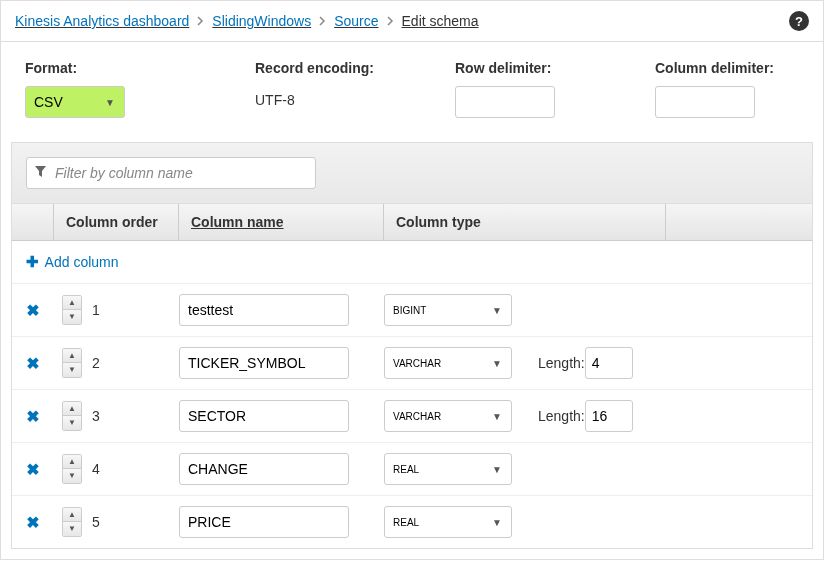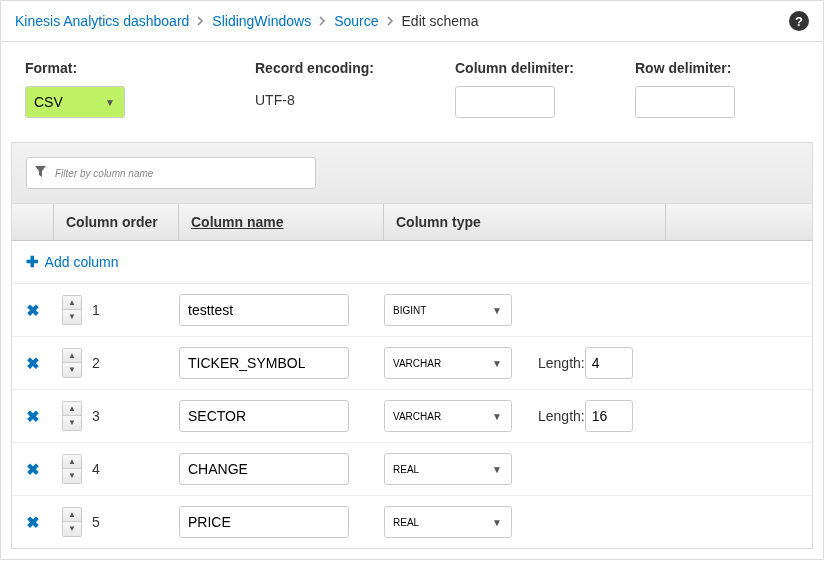--- a/index.html
+++ b/index.html
@@ -1,18 +1,18 @@
 <!DOCTYPE html>
 <html><head>
 <meta charset="utf-8">
 <style>
 * { box-sizing: border-box; margin: 0; padding: 0; }
 body { font-family: Arial, Helvetica, sans-serif; font-size: 14px; color: #333; background: #fff; width: 824px; }
 .container { border: 1px solid #ddd; padding: 0; }
-.breadcrumb { padding: 10px 14px; font-size: 14px; display: flex; align-items: center; gap: 8px; }
+.breadcrumb { padding: 10px 14px; font-size: 14px; display: flex; align-items: center; gap: 8px; text-decoration: underline; }
 .breadcrumb a { color: #0073bb; text-decoration: none; }
 .breadcrumb .sep { color: #888; }
 .breadcrumb .current { color: #333; }
 .help-icon { margin-left: auto; width: 20px; height: 20px; background: #333; border-radius: 50%; color: #fff; font-weight: bold; display: flex; align-items: center; justify-content: center; font-size: 13px; cursor: pointer; }
 hr.top { border: none; border-top: 1px solid #ddd; margin: 0; }
 .config-row { display: flex; padding: 18px 24px 24px 24px; gap: 20px; }
 .config-col { flex: 0 0 auto; }
 .config-col label { font-weight: bold; display: block; margin-bottom: 10px; }
 .config-col.format { width: 210px; }
 .config-col.encoding { width: 180px; }
@@ -20,21 +20,21 @@
 .config-col.coldelim { width: 160px; }
 .select-wrap { position: relative; display: inline-block; }
 select.format-select { width: 100px; height: 32px; padding: 4px 8px; border: 1px solid #ccc; border-radius: 3px; background: #bef264; font-size: 14px; appearance: none; }
 .select-caret { position: absolute; right: 10px; top: 50%; transform: translateY(-50%); pointer-events: none; font-size: 10px; color: #555; }
 .text-input { width: 100px; height: 32px; padding: 4px 8px; border: 1px solid #ccc; border-radius: 3px; font-size: 14px; }
 .static-val { padding-top: 6px; display: inline-block; }
 .table-section { margin: 0 10px 10px 10px; border: 1px solid #ddd; }
 .filter-bar { background: linear-gradient(#f2f2f2,#e8e8e8); padding: 14px; border-bottom: 1px solid #ddd; }
 .filter-wrap { position: relative; display: inline-block; }
 .filter-icon { position: absolute; left: 8px; top: 50%; transform: translateY(-50%); color: #666; font-size: 13px; }
-.filter-input { width: 290px; height: 32px; padding: 4px 8px 4px 28px; border: 1px solid #ccc; border-radius: 3px; font-size: 10px; font-style: italic; color: #888; }
+.filter-input { width: 290px; height: 32px; padding: 4px 8px 4px 28px; border: 1px solid #ccc; border-radius: 3px; font-size: 14px; font-style: italic; color: #888; }
 .filter-input::placeholder { color: #888; font-style: italic; }
 .header-row { display: flex; background: linear-gradient(#f5f5f5,#e5e5e5); border-bottom: 1px solid #ccc; font-weight: bold; font-size: 14px; }
 .header-row > div { padding: 10px 12px; border-right: 1px solid #ccc; }
 .header-row > div:last-child { border-right: none; }
 .col-del { width: 42px; }
 .col-order { width: 125px; }
 .col-name { width: 205px; text-decoration: underline; }
 .col-type { width: 282px; }
 .col-extra { flex: 1; }
 .add-col-row { padding: 12px 14px; color: #0073bb; cursor: pointer; display: flex; align-items: center; gap: 6px; font-size: 14px; }
@@ -84,26 +84,26 @@
         <select class="format-select">
           <option>CSV</option>
         </select>
         <span class="select-caret">▼</span>
       </div>
     </div>
     <div class="config-col encoding">
       <label>Record encoding:</label>
       <span class="static-val">UTF-8</span>
     </div>
+    <div class="config-col rowdelim">
+      <label>Row delimiter:</label>
+      <input type="text" class="text-input" value="" style="">
+    </div>
     <div class="config-col coldelim">
       <label>Column delimiter:</label>
-      <input type="text" class="text-input" value="" style="">
-    </div>
-    <div class="config-col rowdelim">
-      <label>Row delimiter:</label>
       <input type="text" class="text-input" value="" style="">
     </div>
   </div>
 
   <div class="table-section">
     <div class="filter-bar">
       <div class="filter-wrap">
         <span class="filter-icon">
           <svg width="13" height="13" viewBox="0 0 13 13">
               <path d="M1 1 L12 1 L8 6 L8 12 L5 10 L5 6 Z" fill="#666"></path>

